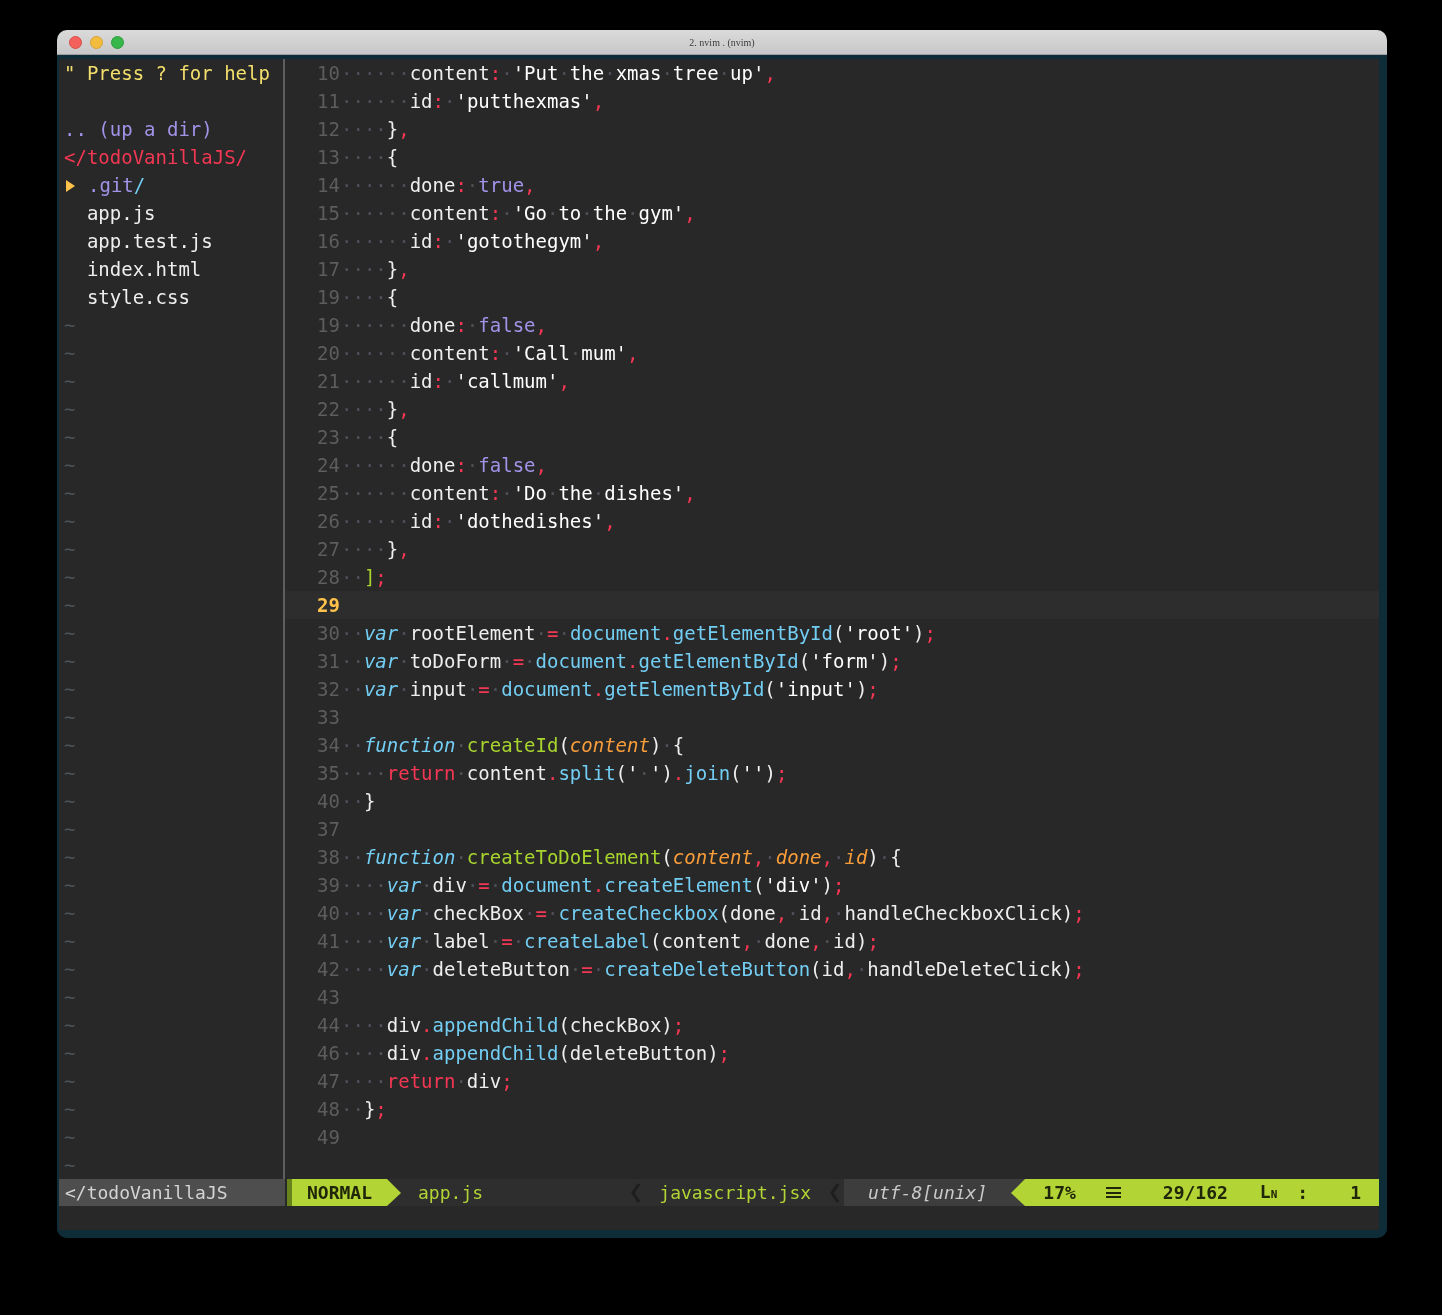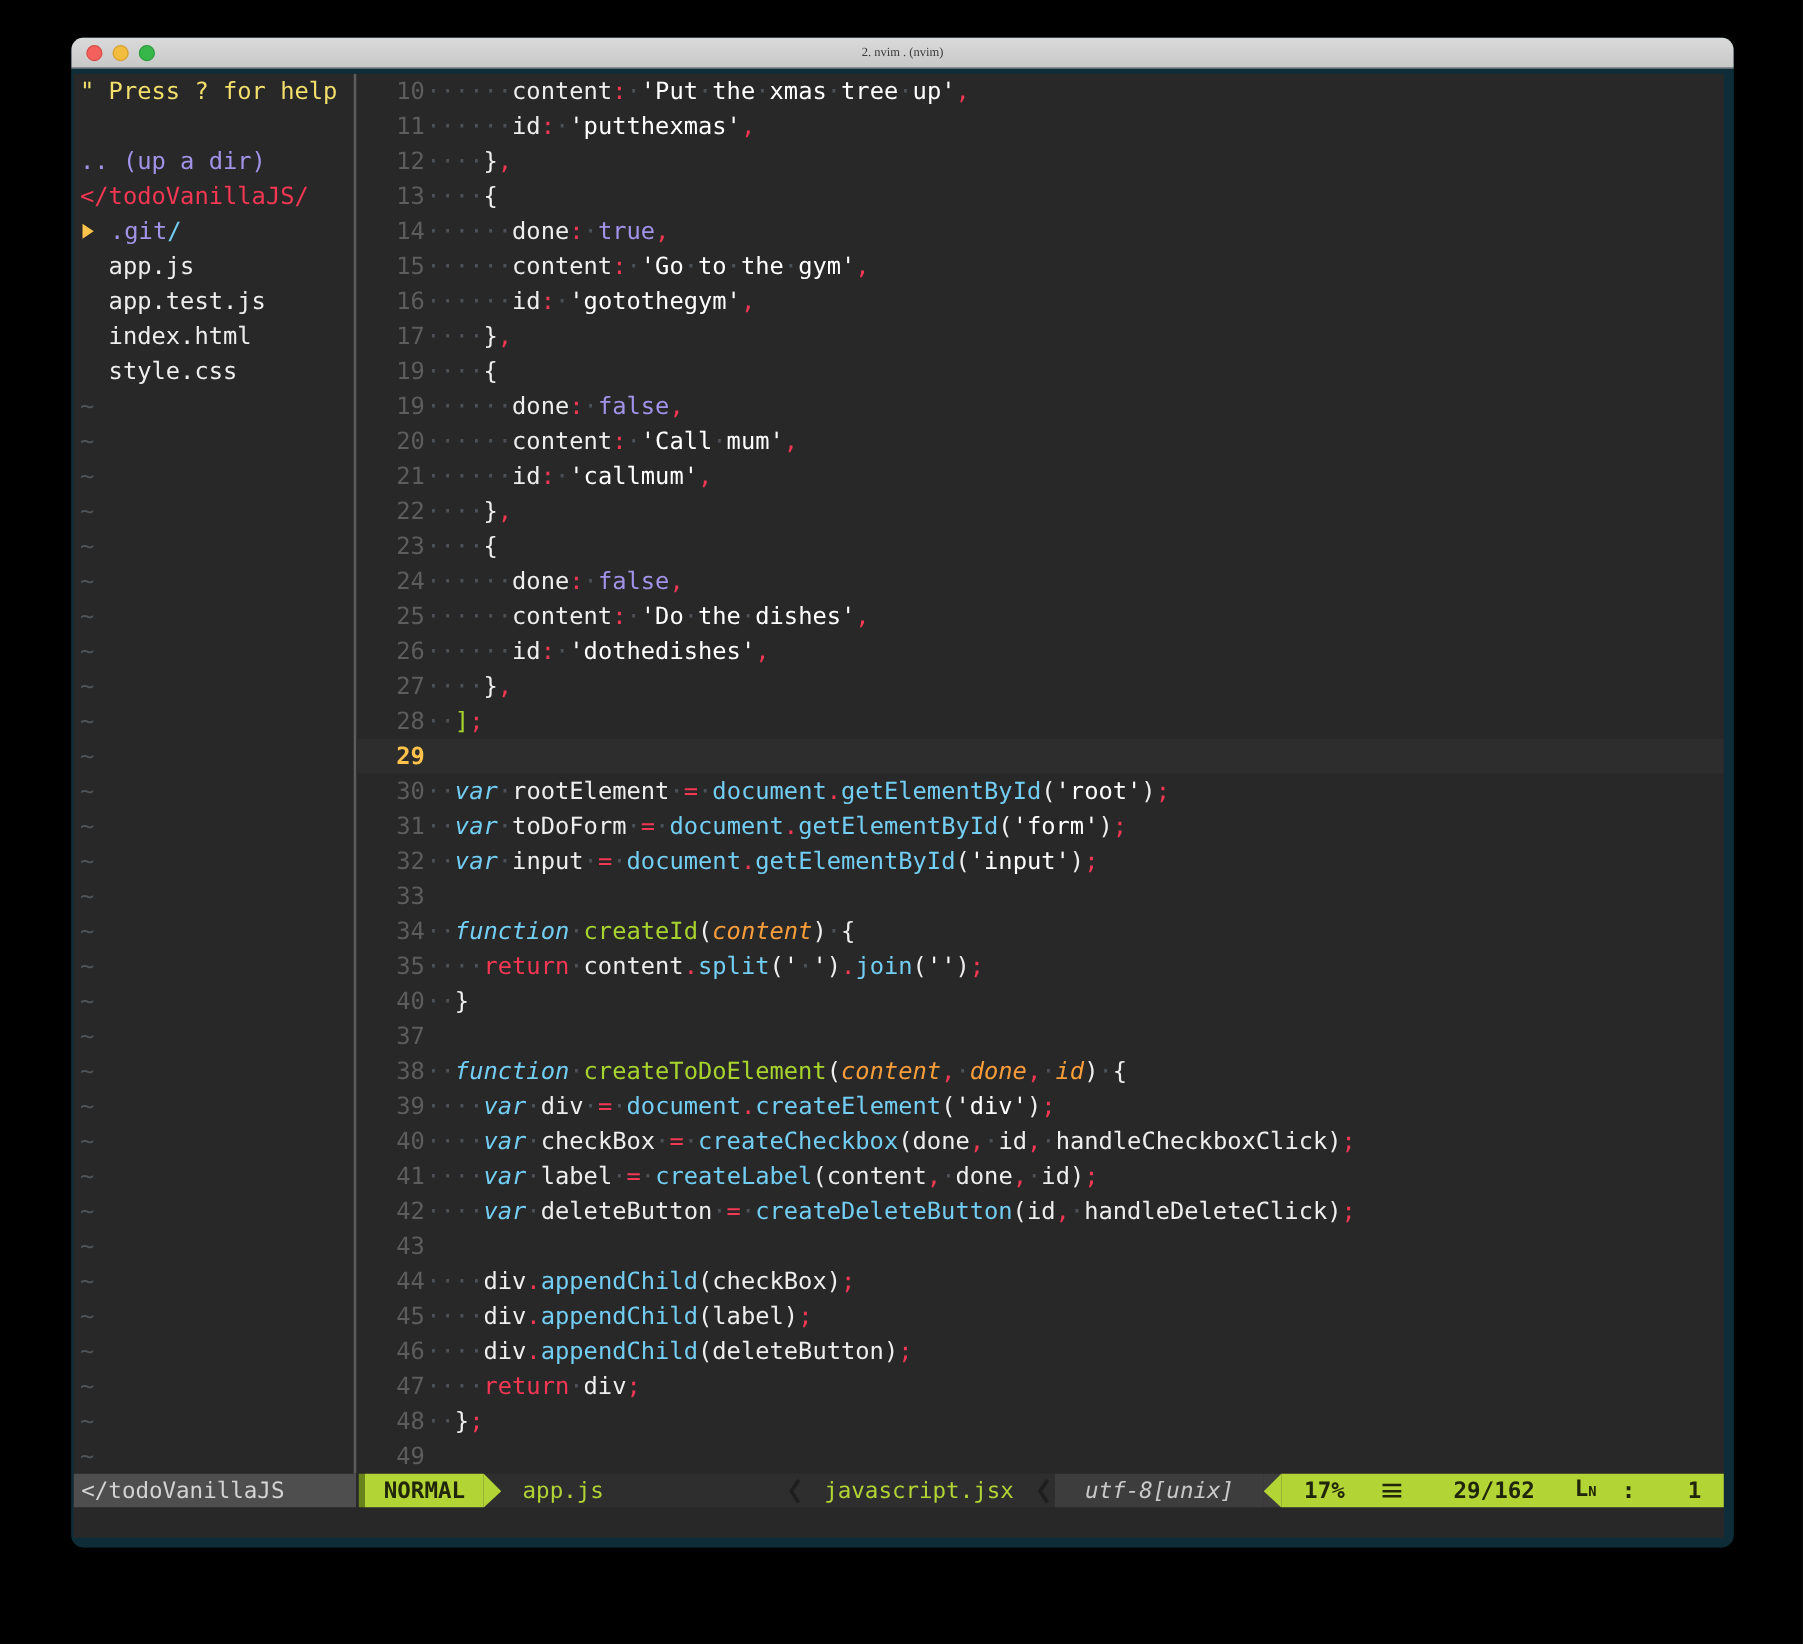--- a/index.html
+++ b/index.html
@@ -182,21 +182,20 @@
             <div class="row"><span class="num">35</span><span class="num-gap"></span><span class="w">····</span><span class="p">return</span><span class="w">·</span><span class="f">content</span><span class="p">.</span><span class="c">split</span><span class="f">(</span><span class="s">'</span><span class="w">·</span><span class="s">'</span><span class="f">)</span><span class="p">.</span><span class="c">join</span><span class="f">(</span><span class="s">''</span><span class="f">)</span><span class="p">;</span></div>
             <div class="row"><span class="num">40</span><span class="num-gap"></span><span class="w">··</span><span class="f">}</span></div>
             <div class="row"><span class="num">37</span><span class="num-gap"></span></div>
             <div class="row"><span class="num">38</span><span class="num-gap"></span><span class="w">··</span><span class="ci">function</span><span class="w">·</span><span class="g">createToDoElement</span><span class="f">(</span><span class="oi">content</span><span class="p">,</span><span class="w">·</span><span class="oi">done</span><span class="p">,</span><span class="w">·</span><span class="oi">id</span><span class="f">)</span><span class="w">·</span><span class="f">{</span></div>
             <div class="row"><span class="num">39</span><span class="num-gap"></span><span class="w">····</span><span class="ci">var</span><span class="w">·</span><span class="f">div</span><span class="w">·</span><span class="p">=</span><span class="w">·</span><span class="c">document</span><span class="p">.</span><span class="c">createElement</span><span class="f">(</span><span class="s">'div'</span><span class="f">)</span><span class="p">;</span></div>
             <div class="row"><span class="num">40</span><span class="num-gap"></span><span class="w">····</span><span class="ci">var</span><span class="w">·</span><span class="f">checkBox</span><span class="w">·</span><span class="p">=</span><span class="w">·</span><span class="c">createCheckbox</span><span class="f">(</span><span class="f">done</span><span class="p">,</span><span class="w">·</span><span class="f">id</span><span class="p">,</span><span class="w">·</span><span class="f">handleCheckboxClick</span><span class="f">)</span><span class="p">;</span></div>
             <div class="row"><span class="num">41</span><span class="num-gap"></span><span class="w">····</span><span class="ci">var</span><span class="w">·</span><span class="f">label</span><span class="w">·</span><span class="p">=</span><span class="w">·</span><span class="c">createLabel</span><span class="f">(</span><span class="f">content</span><span class="p">,</span><span class="w">·</span><span class="f">done</span><span class="p">,</span><span class="w">·</span><span class="f">id</span><span class="f">)</span><span class="p">;</span></div>
             <div class="row"><span class="num">42</span><span class="num-gap"></span><span class="w">····</span><span class="ci">var</span><span class="w">·</span><span class="f">deleteButton</span><span class="w">·</span><span class="p">=</span><span class="w">·</span><span class="c">createDeleteButton</span><span class="f">(</span><span class="f">id</span><span class="p">,</span><span class="w">·</span><span class="f">handleDeleteClick</span><span class="f">)</span><span class="p">;</span></div>
             <div class="row"><span class="num">43</span><span class="num-gap"></span></div>
             <div class="row"><span class="num">44</span><span class="num-gap"></span><span class="w">····</span><span class="f">div</span><span class="p">.</span><span class="c">appendChild</span><span class="f">(</span><span class="f">checkBox</span><span class="f">)</span><span class="p">;</span></div>
-            <div class="row"><span class="num">45</span><span class="num-gap"></span><span class="w">····</span><span class="f">div</span><span class="p">.</span><span class="c">appendChild</span><span class="f">(</span><span class="f">label</span><span class="f">)</span><span class="p">;</span></div>
             <div class="row"><span class="num">46</span><span class="num-gap"></span><span class="w">····</span><span class="f">div</span><span class="p">.</span><span class="c">appendChild</span><span class="f">(</span><span class="f">deleteButton</span><span class="f">)</span><span class="p">;</span></div>
             <div class="row"><span class="num">47</span><span class="num-gap"></span><span class="w">····</span><span class="p">return</span><span class="w">·</span><span class="f">div</span><span class="p">;</span></div>
             <div class="row"><span class="num">48</span><span class="num-gap"></span><span class="w">··</span><span class="f">}</span><span class="p">;</span></div>
             <div class="row"><span class="num">49</span><span class="num-gap"></span></div>
           </div>
       </div>
 
       <div class="statusline">
         <div class="sl-tree">&lt;/todoVanillaJS</div>
         <div class="sl-gap"></div>

